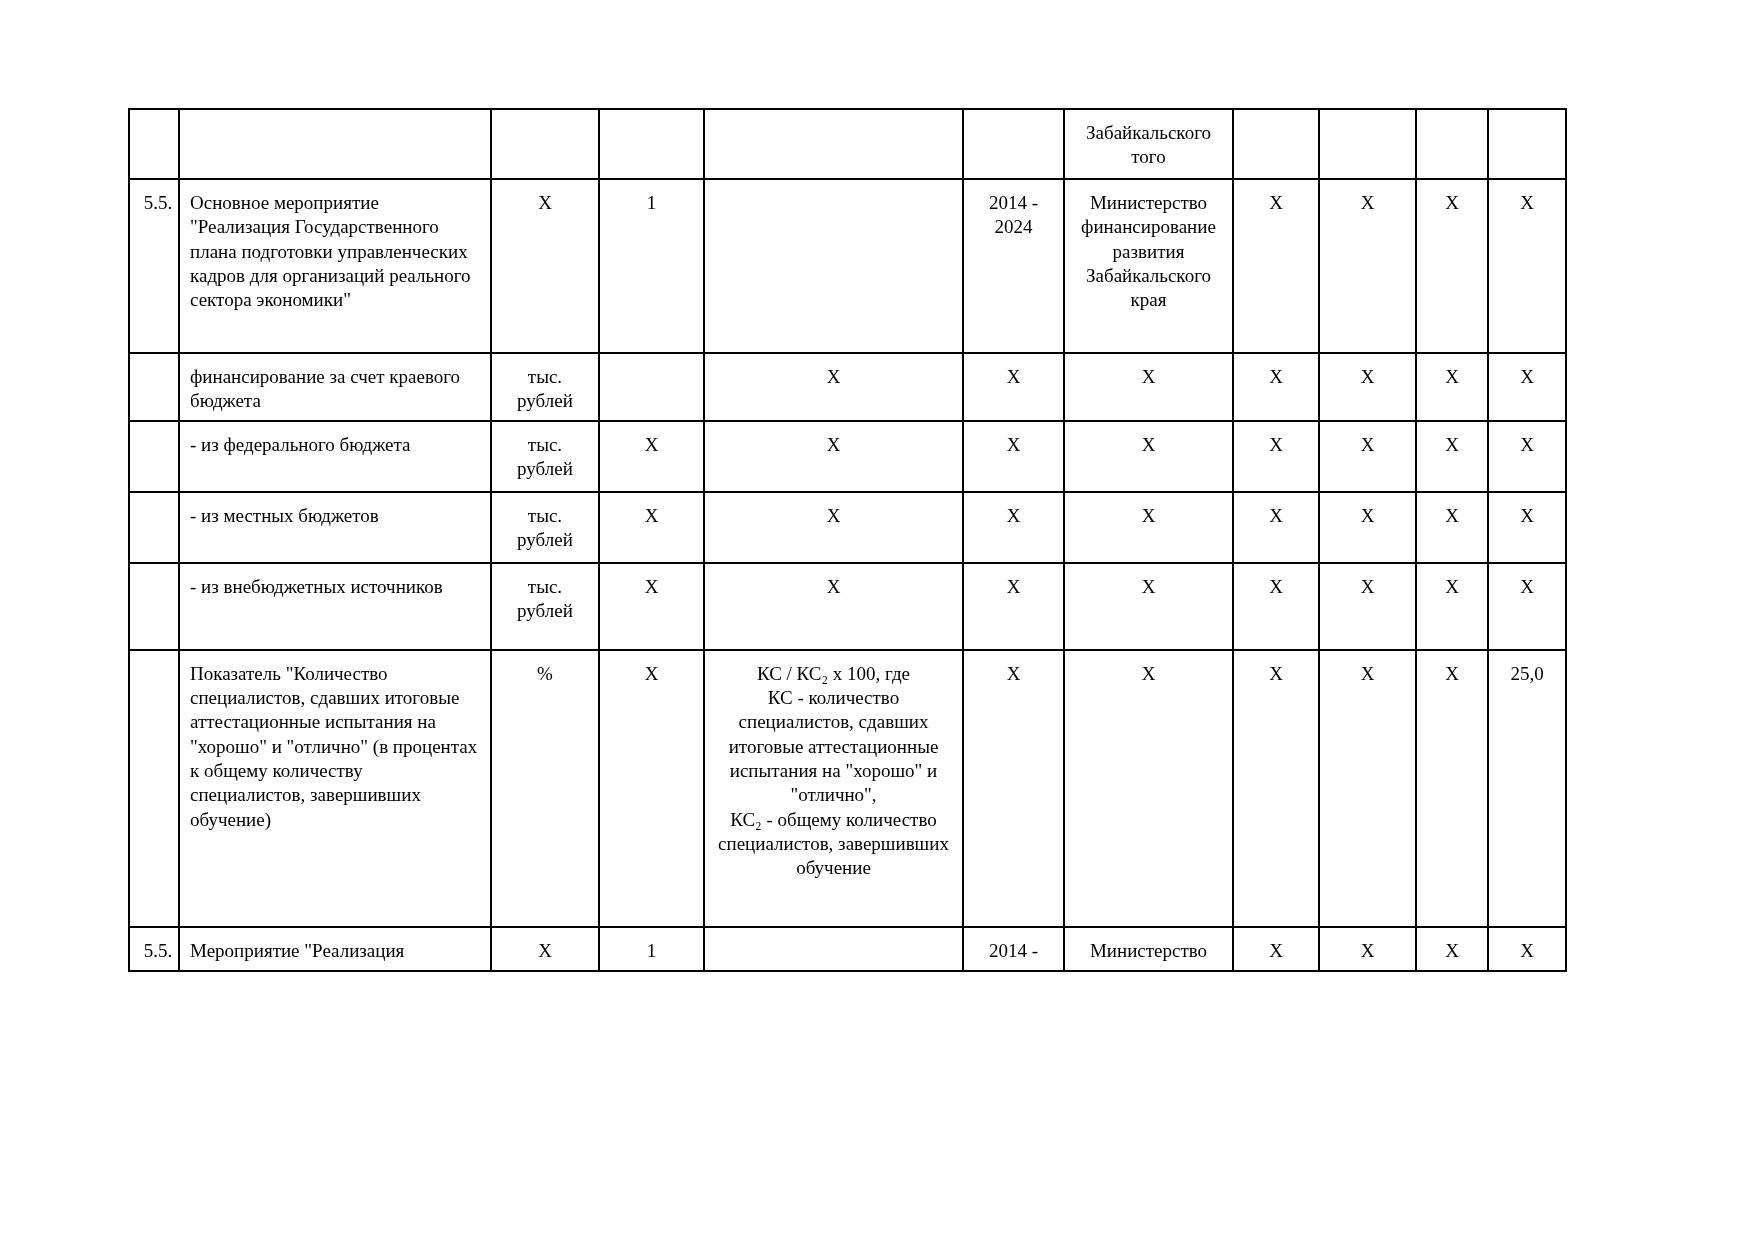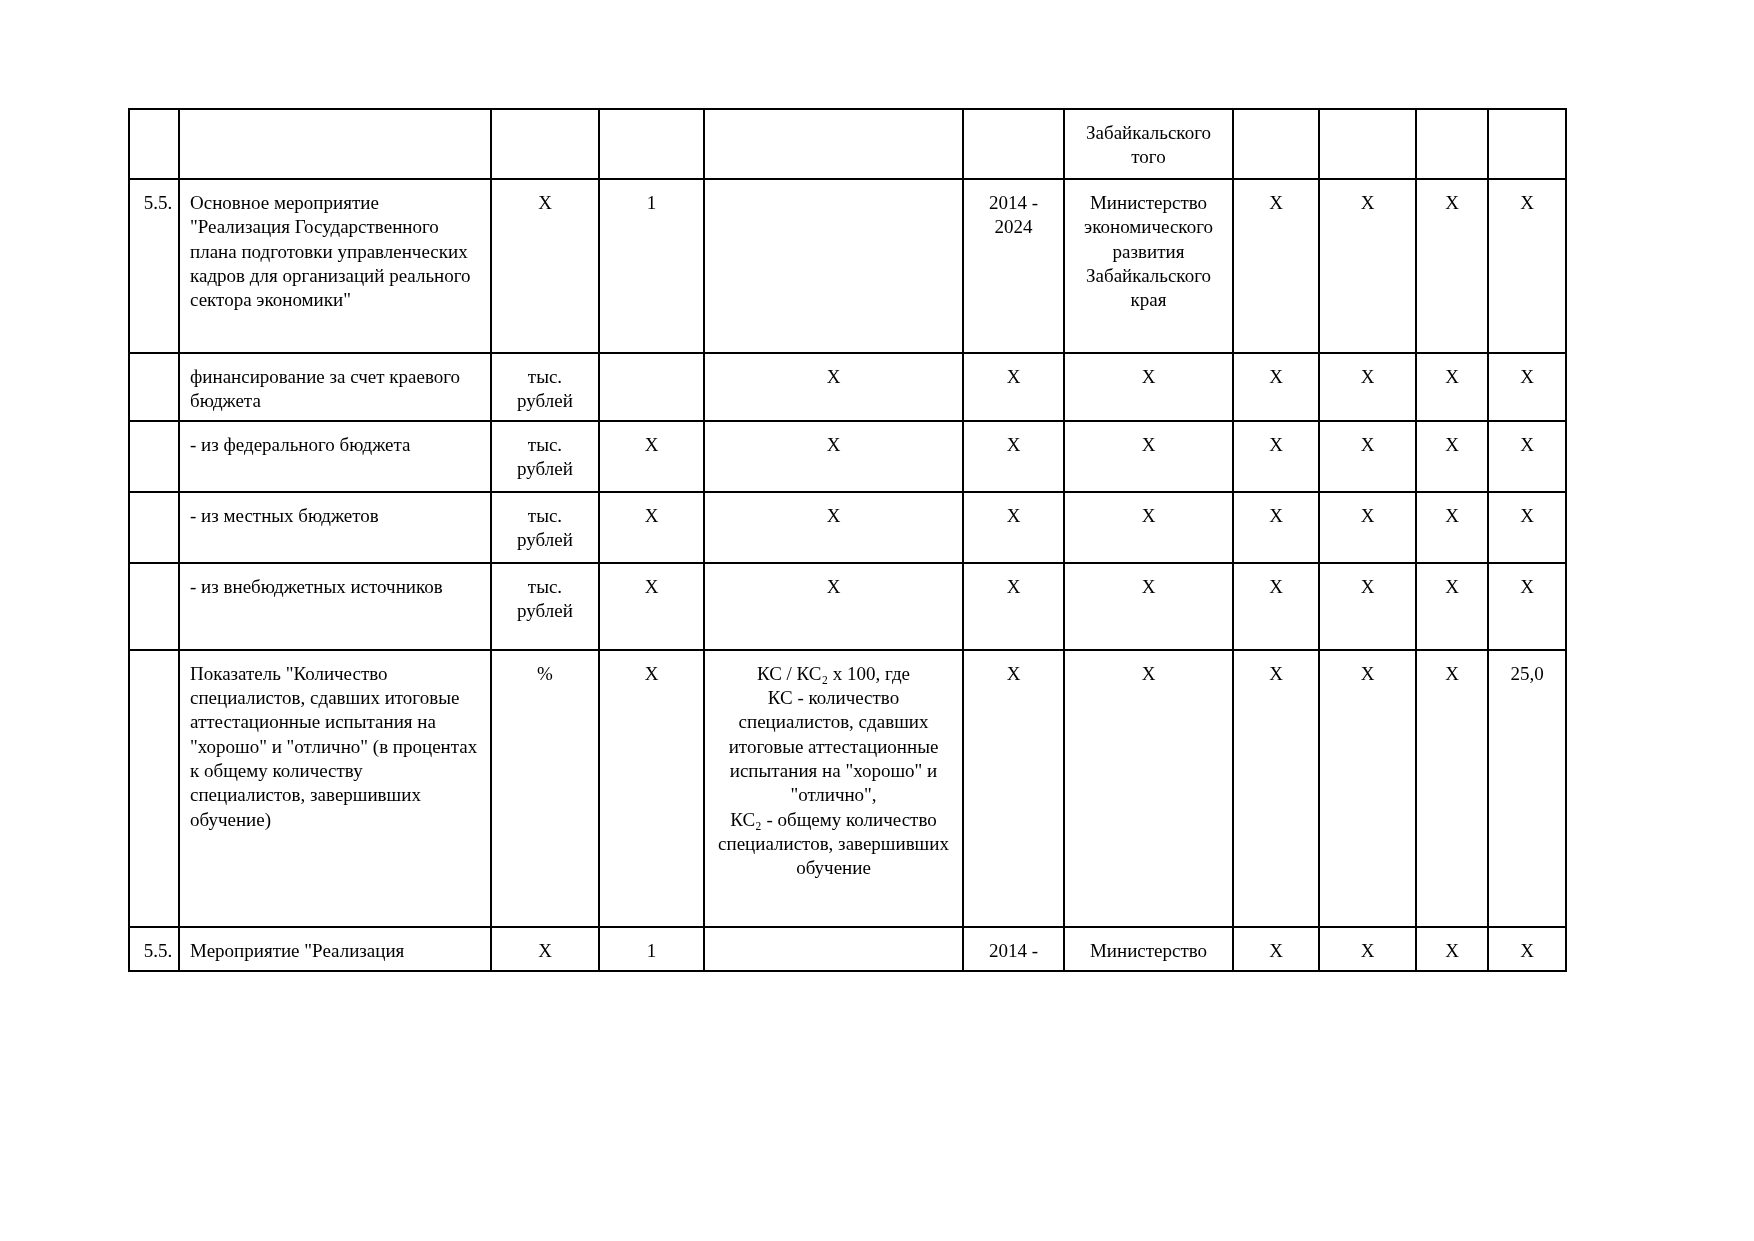--- a/index.html
+++ b/index.html
@@ -83,21 +83,21 @@
         <td class="col-10"></td>
       </tr>
       <tr class="r1">
         <td class="col-0">5.5.</td>
         <td class="col-1">Основное мероприятие "Реализация Государственного плана подготовки управленческих кадров для организаций реального сектора экономики"</td>
         <td class="col-2">Х</td>
         <td class="col-3">1</td>
         <td class="col-4"></td>
         <td class="col-5">2014 -
 2024</td>
-        <td class="col-6">Министерство экономического развития Забайкальского края</td>
+        <td class="col-6">Министерство финансирование развития Забайкальского края</td>
         <td class="col-7">Х</td>
         <td class="col-8">Х</td>
         <td class="col-9">Х</td>
         <td class="col-10">Х</td>
       </tr>
       <tr class="r2">
         <td class="col-0"></td>
         <td class="col-1">финансирование за счет краевого бюджета</td>
         <td class="col-2">тыс.
 рублей</td>

